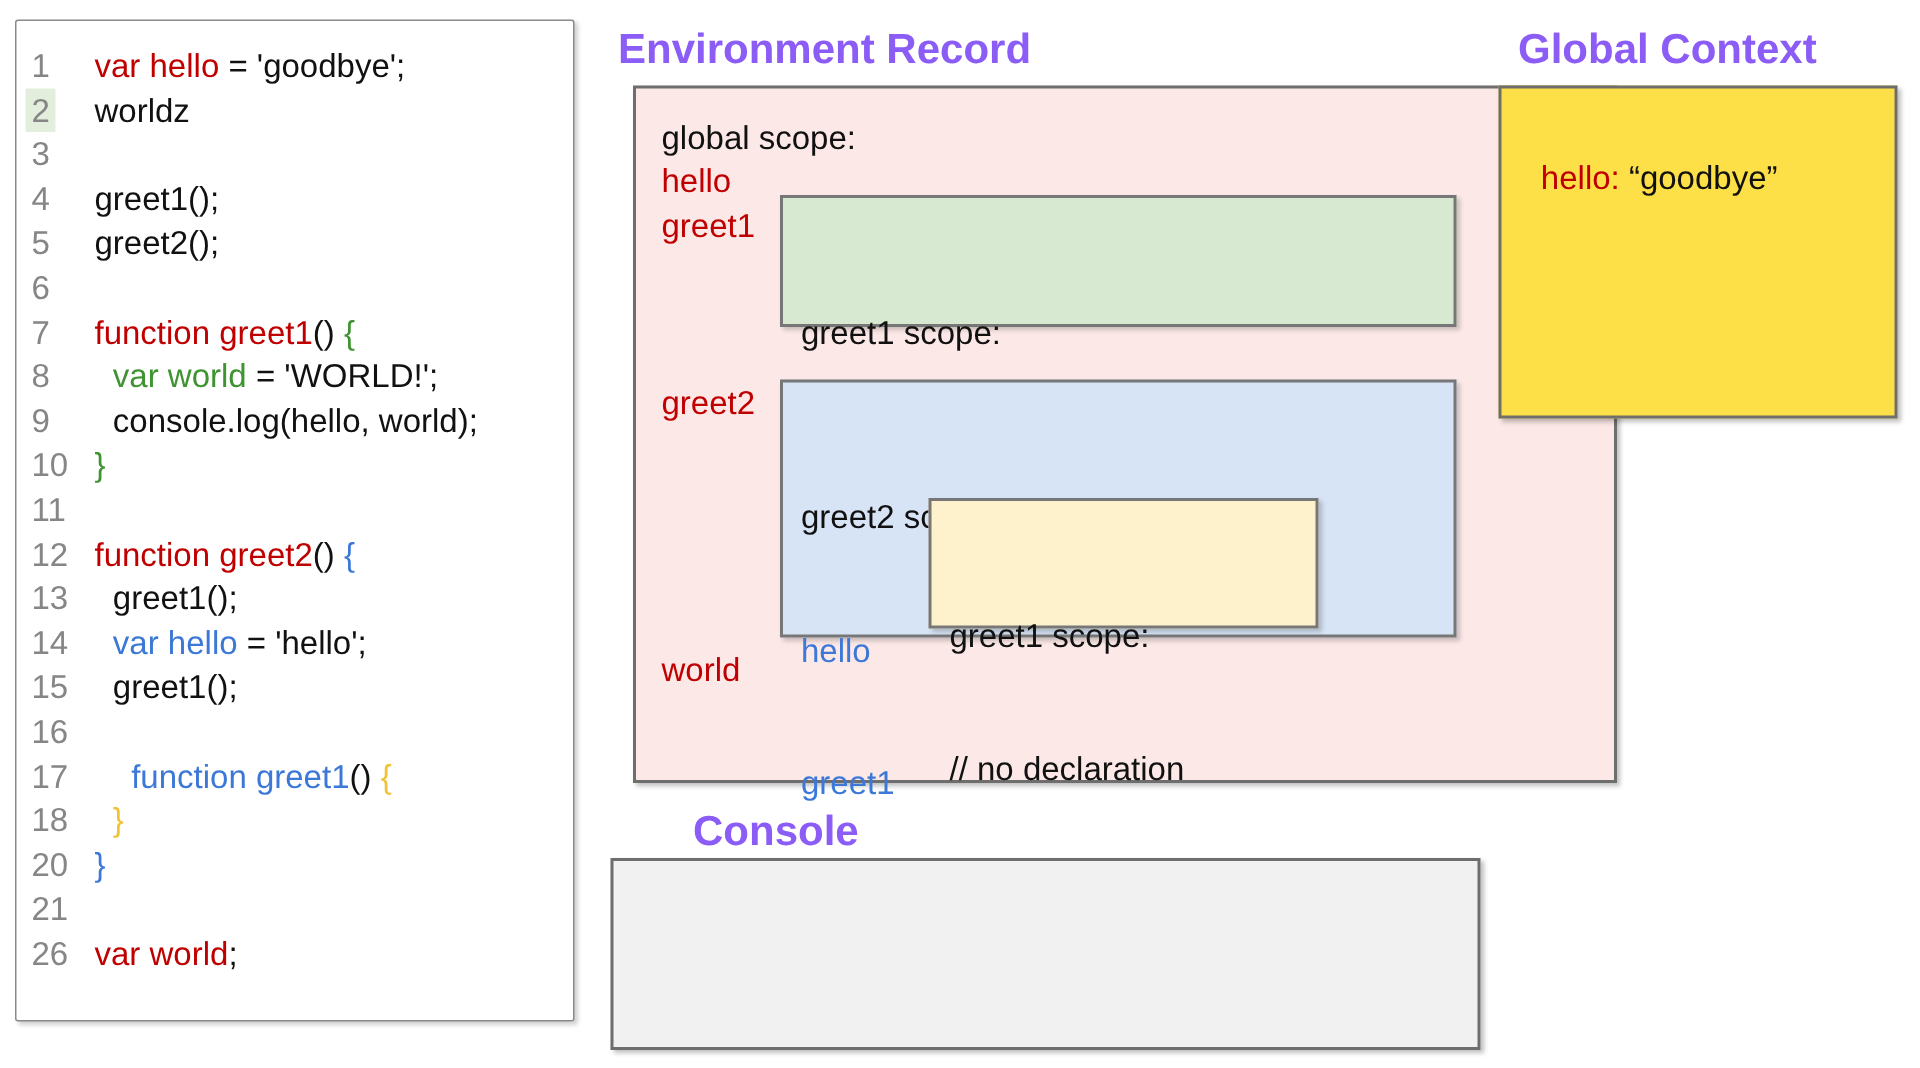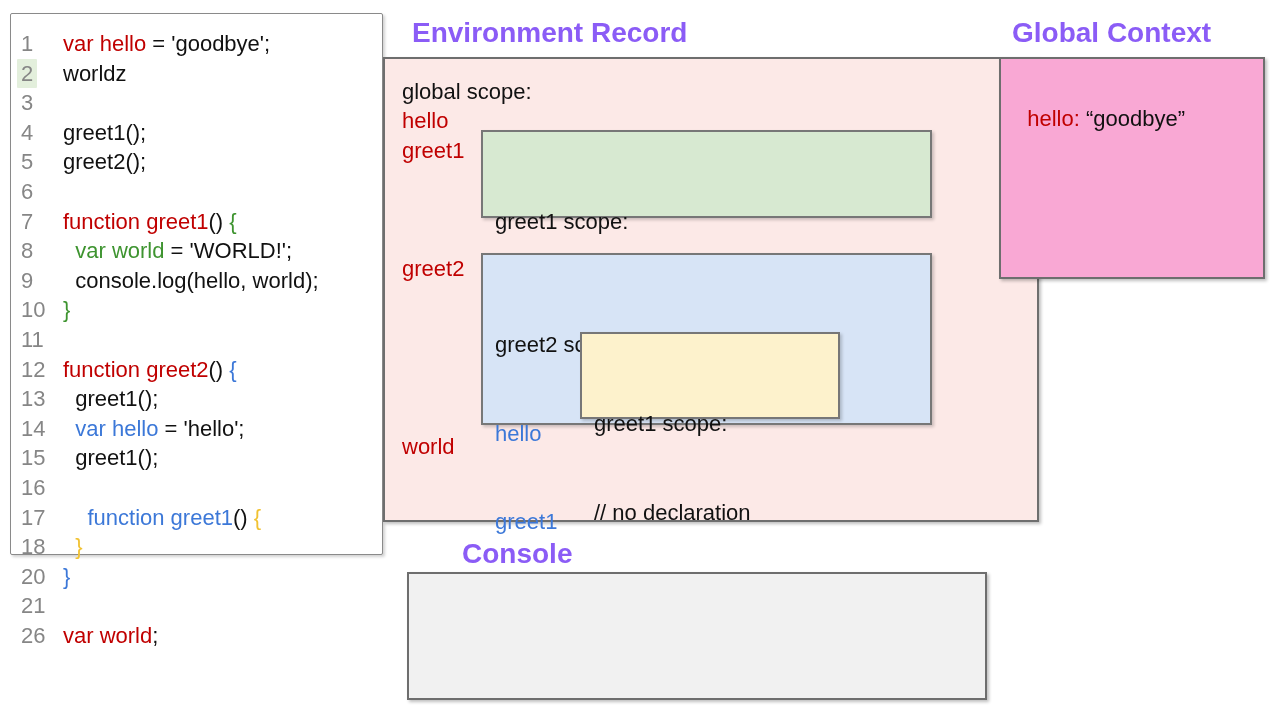--- a/index.html
+++ b/index.html
@@ -2,49 +2,49 @@
 <html><head>
 <meta charset="utf-8">
 <style>
   html,body{margin:0;padding:0;}
   body{
     width:1280px;height:712px;position:relative;background:#ffffff;
     font-family:"Liberation Sans", sans-serif;overflow:hidden;
   }
   
   .code-panel{
-    position:absolute;left:10px;top:13px;width:373px;height:542px;
+    position:absolute;left:10px;top:13px;width:373px;height:668px;
     background:#ffffff;border:1.5px solid #8a8a8a;border-radius:2px;
     box-shadow:2px 2px 3px rgba(0,0,0,0.18);
     box-sizing:border-box;padding:15px 0 0 10px;
   }
   .code-line{font-size:22px;line-height:29.6px;white-space:pre;}
   .ln{display:inline-block;width:42px;color:#868686;}
   .ln-hl{background:#e3efdc;padding:2px 4px;margin-left:-4px;border-radius:1px;}
   .code-text{white-space:pre;}
   
   .h-title{position:absolute;font-size:28px;font-weight:bold;color:#8b5cf6;line-height:32px;}
   
   .er-box{
-    position:absolute;left:383px;top:57px;width:656px;height:465px;
+    position:absolute;left:422px;top:57px;width:656px;height:465px;
     background:#fce9e7;border:2px solid #6e6e6e;box-sizing:border-box;
     box-shadow:2px 2px 3px rgba(0,0,0,0.25);
   }
   .er-label{position:absolute;left:17px;font-size:22px;line-height:29.5px;white-space:pre;}
   .scope-box{
     position:absolute;border:2px solid #777777;box-sizing:border-box;
     box-shadow:2px 2px 3px rgba(0,0,0,0.2);
     font-size:22px;line-height:29.5px;padding:16px 12px;white-space:pre;
   }
   .greet1-box{left:96px;top:71px;width:451px;height:88px;background:#d7e9d1;}
   .greet2-box{left:96px;top:194px;width:451px;height:172px;background:#d7e4f6;}
   .inner-greet1-box{left:97px;top:77px;width:260px;height:87px;background:#fdf2cc;}
   .gc-box{
     position:absolute;left:999px;top:57px;width:266px;height:222px;
-    background:#f9a8d4;border:2px solid #6e6e6e;box-sizing:border-box;
+    background:#fde047;border:2px solid #6e6e6e;box-sizing:border-box;
     box-shadow:2px 2px 3px rgba(0,0,0,0.25);
     font-size:22px;line-height:29.5px;padding:15px 14px;white-space:pre;
   }
   .console-box{
     position:absolute;left:407px;top:572px;width:580px;height:128px;
     background:#f1f1f1;border:2px solid #6e6e6e;box-sizing:border-box;
     box-shadow:2px 2px 3px rgba(0,0,0,0.25);
   }
   
   .c-black{color:#111111;}

